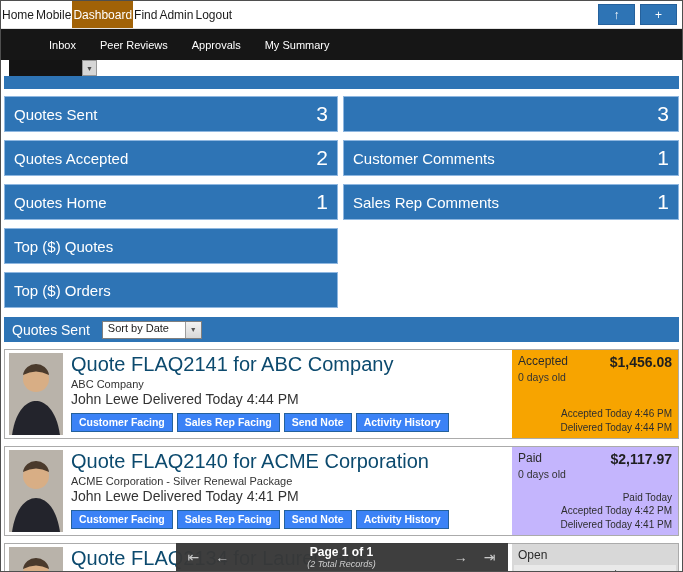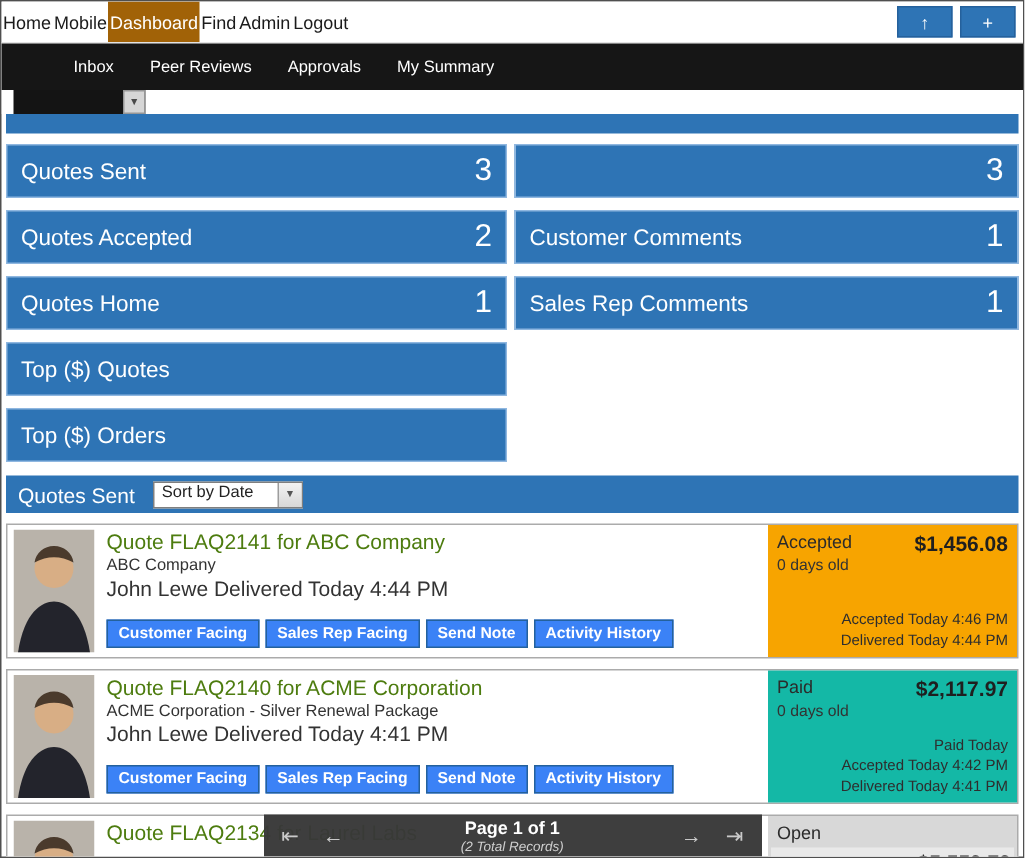--- a/index.html
+++ b/index.html
@@ -54,39 +54,39 @@
   .sort-dd .dd-btn { width:16px; height:100%; background:linear-gradient(#f2f2f2,#d8d8d8);
                      border-left:1px solid #9d9d9d; color:#555; font-size:7px;
                      display:flex; align-items:center; justify-content:center; }
 
   
   .card { margin:7px 3px 0; height:90px; background:#fff; border:1px solid #ababab;
           display:flex; }
   .avatar-box { width:54px; height:82px; margin:3px 0 0 4px; flex:none; }
   .avatar-box svg { width:100%; height:100%; display:block; }
   .card-main { flex:1; min-width:0; position:relative; padding:3px 6px 0 8px; }
-  .card-title { font-size:14px; color:#4d7c0f; white-space:nowrap; overflow:hidden; }
+  .card-title { font-size:20px; color:#0c4a6e; white-space:nowrap; overflow:hidden; }
   .card-company { font-size:11px; color:#333; margin-top:2px; }
   .card-meta { font-size:14px; color:#333; margin-top:1px; }
   .card-actions { position:absolute; left:8px; bottom:6px; display:flex; gap:4px; }
   .card-btn { background:#3b82f6; border:1px solid #24619c; color:#fff;
               font-size:10.5px; font-weight:bold; padding:2px 7px 3px;
               cursor:pointer; font-family:inherit; white-space:nowrap; }
 
   .status-panel { width:166px; flex:none; padding:4px 6px; display:flex;
                   flex-direction:column; }
   .panel-top { display:flex; justify-content:space-between; align-items:flex-start; }
   .status-label { font-size:12px; color:#2b2b2b; }
   .amount { font-size:14px; font-weight:600; color:#1f1f1f; }
   .age { font-size:10.5px; color:#333; margin-top:1px; }
   .panel-spacer { flex:1; }
   .history-line { text-align:right; font-size:10px; color:#2e2e2e; line-height:1.35; }
 
   .status-accepted { background:#f7a400; }
-  .status-paid { background:#14b8a6; }
+  .status-paid { background:#c4b5fd; }
   .status-open { background:#d8d8d8; }
   .status-open .amount-row { background:#e9e9e9; text-align:right; padding:2px 2px;
                              margin:3px -4px 0; }
 
   
   .pager { position:absolute; left:50%; bottom:0; transform:translateX(-50%);
            width:332px; height:28px; background:rgba(56,56,56,0.97);
            display:flex; align-items:center; justify-content:space-between;
            padding:0 12px; z-index:10; }
   .pager-group { display:flex; gap:16px; }

